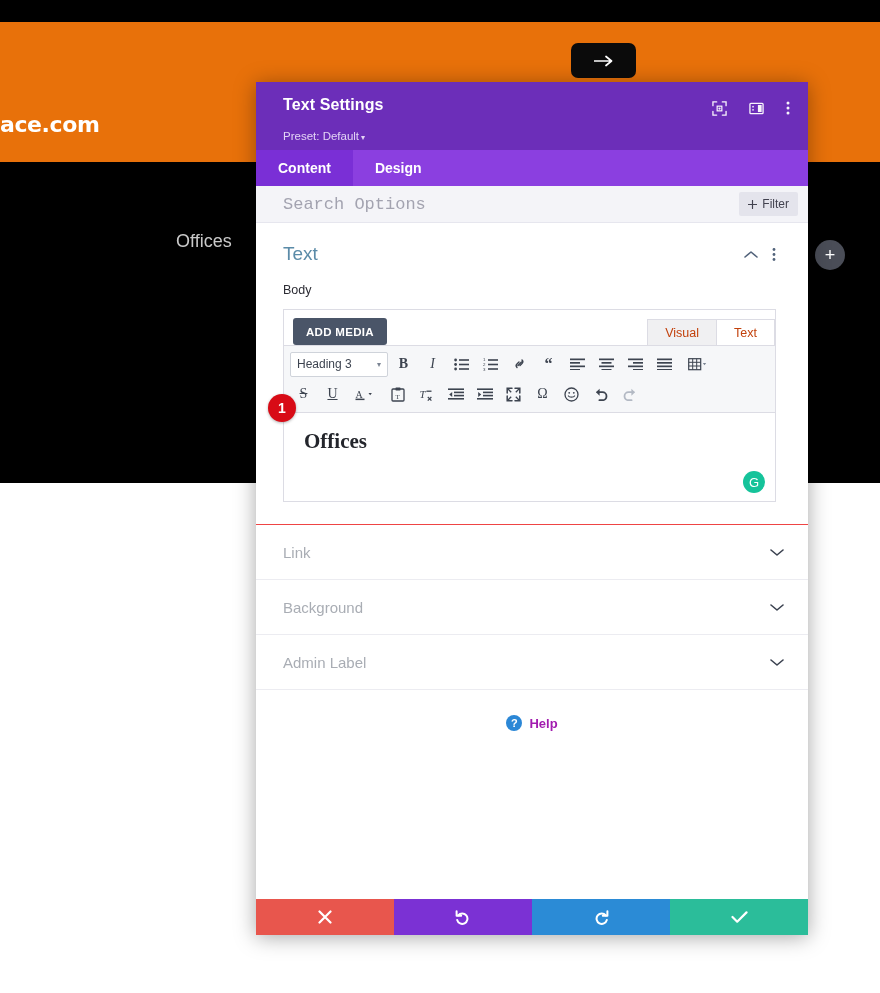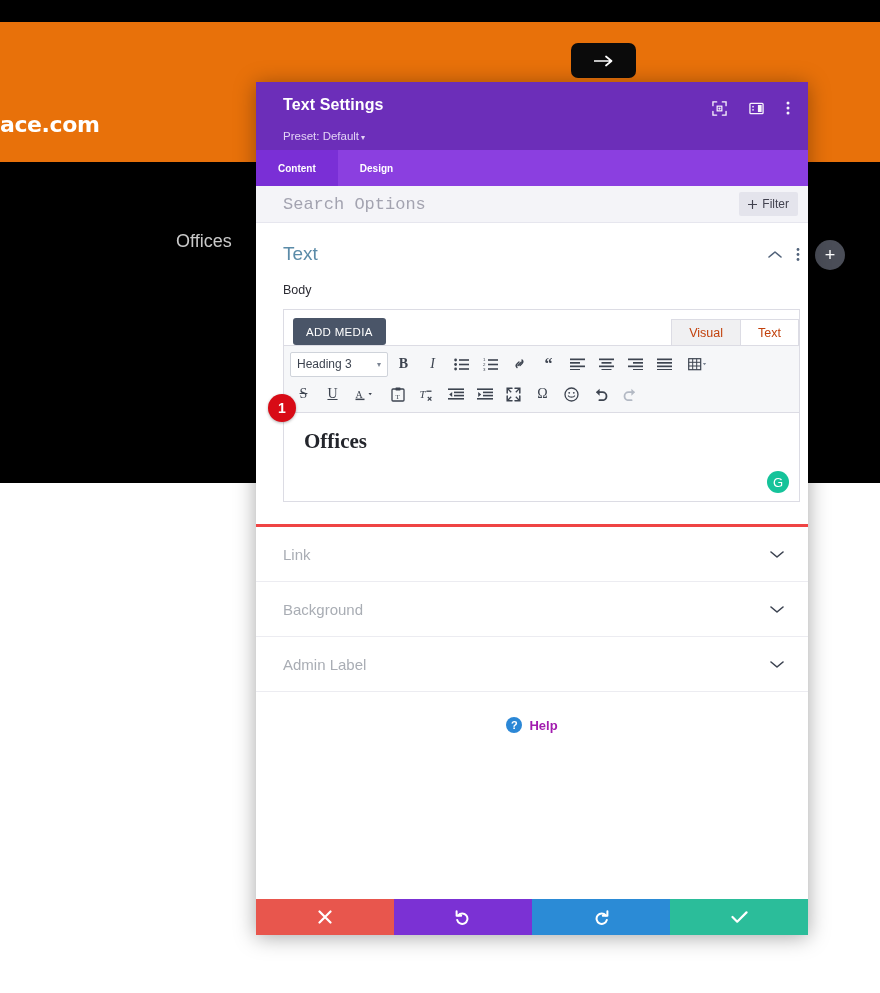--- a/index.html
+++ b/index.html
@@ -55,21 +55,21 @@
   .m-preset .caret { font-size: 8px; margin-left: 2px; }
   .m-header-icons {
     position: absolute; right: 18px; top: 18px;
     display: flex; align-items: center; gap: 22px;
   }
   .hicon { color: #ffffff; opacity: .95; display: flex; align-items: center; }
 
   .m-tabs { background: #8b3fe0; height: 36px; display: flex; flex: none; }
   .m-tab {
     height: 36px; padding: 0 22px; display: flex; align-items: center;
-    color: #ffffff; font-size: 10px; font-weight: bold;
+    color: #ffffff; font-size: 14px; font-weight: bold;
   }
   .m-tab.active { background: #7a2fd6; }
 
   .m-searchbar {
     height: 37px; background: #f4f4f8; border-bottom: 1px solid #e6e6ee;
     display: flex; align-items: center; padding: 0 10px 0 27px; flex: none;
     position: relative;
   }
   .m-search-input {
     flex: 1; border: none; background: transparent; outline: none;
@@ -79,32 +79,32 @@
   .m-search-input::placeholder { color: #a3a3b0; }
   .m-filter {
     background: #e4e4ec; border: none; border-radius: 2px;
     height: 24px; padding: 0 9px; font-size: 12px; color: #42424f;
     display: flex; align-items: center; gap: 5px;
     font-family: "Liberation Sans", sans-serif;
   }
 
   .m-body { flex: 1; overflow: hidden; background: #ffffff; }
 
-  .sect-open { padding: 20px 8px 0 27px; border-bottom: 3px solid #ef4444; padding-bottom: 22px; }
+  .sect-open { padding: 20px 32px 0 27px; border-bottom: 1px solid #ef4444; padding-bottom: 22px; }
   .sect-head { display: flex; align-items: center; justify-content: space-between; }
   .sect-title-open { color: #5b8ba8; font-size: 19px; font-weight: normal; }
   .sect-head-icons { display: flex; align-items: center; gap: 14px; color: #51627a; }
 
   .field-label { font-size: 12.5px; color: #2b2b33; margin-top: 18px; }
 
   .editor-wrap { margin-top: 12px; border: 1px solid #dcdce4; background: #ffffff; position: relative; }
   .ed-topbar { display: flex; align-items: flex-end; justify-content: space-between; padding: 8px 0 0 0; position: relative; }
   .add-media {
     margin-left: 9px; background: #4a5568; color: #ffffff; border: none;
-    height: 27px; padding: 0 13px; font-size: 11.5px; font-weight: normal;
+    height: 27px; padding: 0 13px; font-size: 11.5px; font-weight: bold;
     letter-spacing: .3px; border-radius: 3px;
     font-family: "Liberation Sans", sans-serif;
   }
   .ed-modes { display: flex; align-items: flex-end; }
   .ed-mode {
     height: 26px; padding: 0 17px; font-size: 12.5px; color: #c2410c;
     border: 1px solid #dcdce4; border-bottom: none;
     display: flex; align-items: center;
     background: #ffffff;
     font-family: "Liberation Sans", sans-serif;

